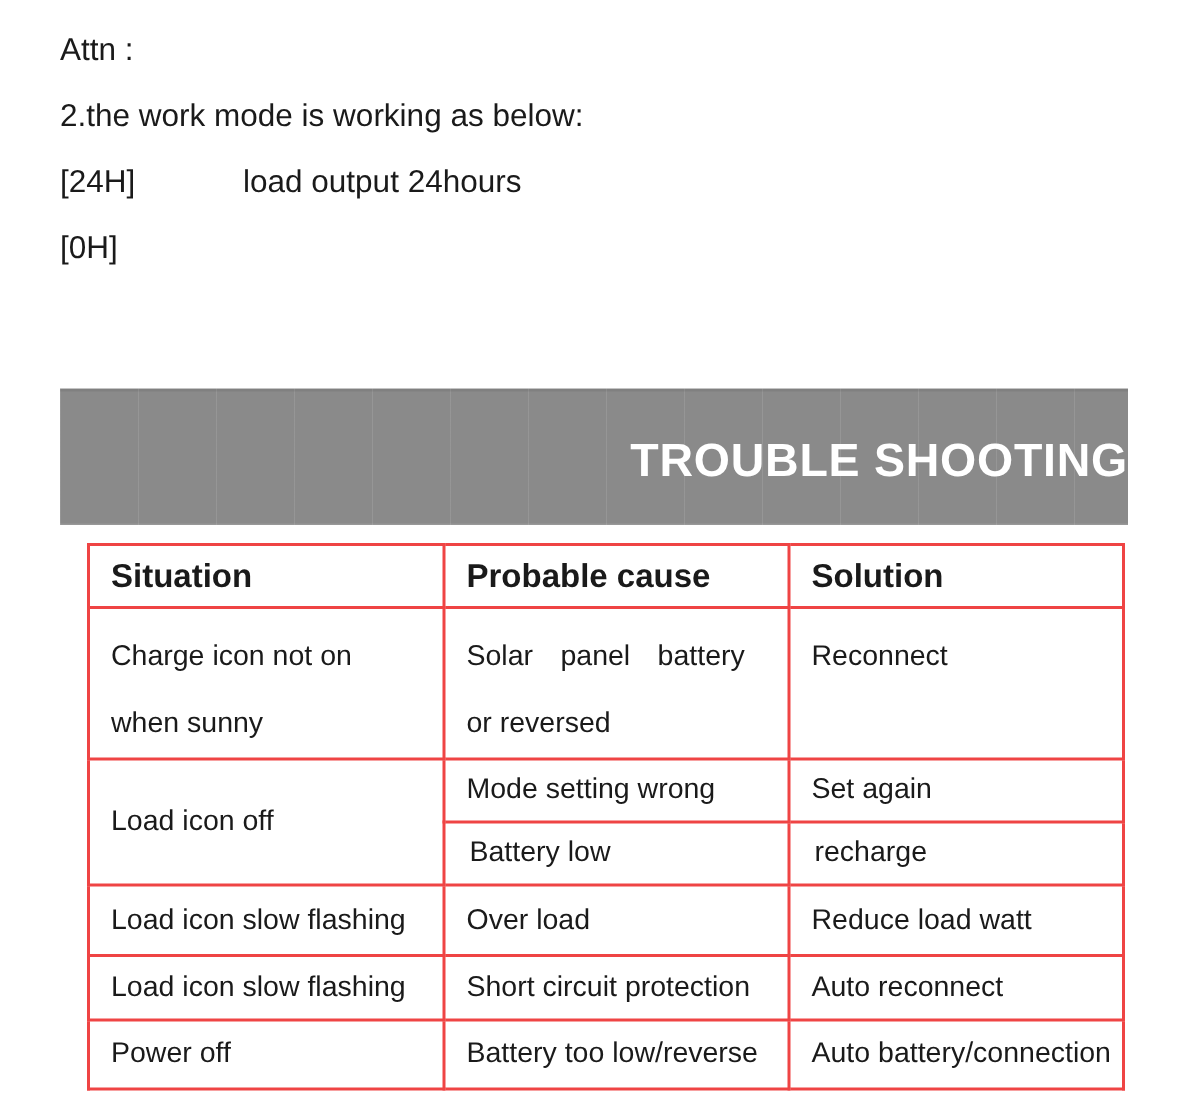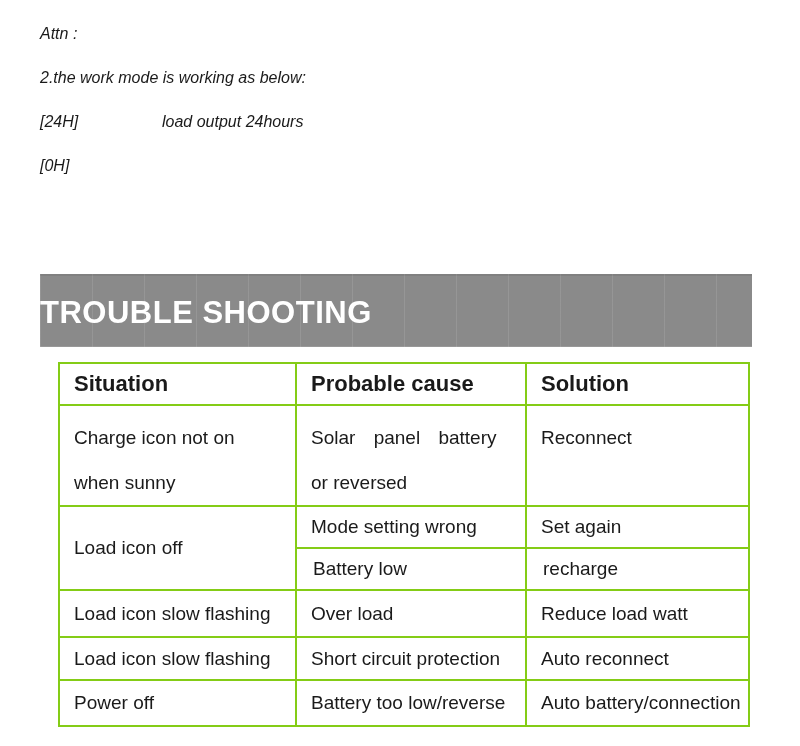--- a/index.html
+++ b/index.html
@@ -15,59 +15,58 @@
   
   .intro {
     position: absolute;
     left: 40px; top: 12px;
     width: 720px;
   }
   .intro-line {
     height: 44px;
     display: flex;
     align-items: center;
-    font-size: 16px;
+    font-size: 21px;
     white-space: nowrap;
-    font-style: italic;
   }
   .mode-key { width: 122px; flex: 0 0 122px; }
 
   
   .banner {
     position: absolute;
-    left: 40px; top: 274px;
-    width: 712px; height: 73px;
+    left: 40px; top: 259px;
+    width: 712px; height: 91px;
     background-color: #8a8a8a;
     background-image: repeating-linear-gradient(
       90deg,
       rgba(255,255,255,0.10) 0px, rgba(255,255,255,0.10) 1px,
       transparent 1px, transparent 52px);
     box-shadow: inset 0 2px 0 rgba(0,0,0,0.07), inset 0 -1px 0 rgba(255,255,255,0.12);
     display: flex;
     align-items: center;
-    justify-content: flex-start;
+    justify-content: flex-end;
   }
   .banner-title {
     color: #ffffff;
     font-weight: bold;
     font-size: 31px;
     letter-spacing: 0.5px;
     padding-top: 4px;
   }
 
   
   table.ts {
     position: absolute;
     left: 58px; top: 362px;
     width: 690px;
     border-collapse: collapse;
     table-layout: fixed;
   }
   table.ts th, table.ts td {
-    border: 2px solid #84cc16;
+    border: 2px solid #ef4444;
     padding: 0 4px 0 14px;
     vertical-align: middle;
     font-size: 19px;
     overflow: hidden;
     text-align: left;
   }
   table.ts th {
     font-size: 22px;
     font-weight: bold;
     height: 40px;

